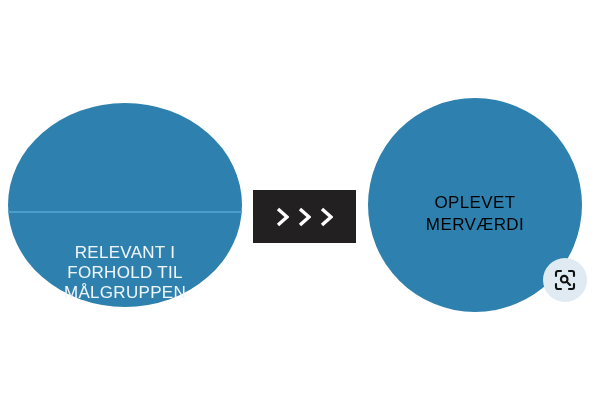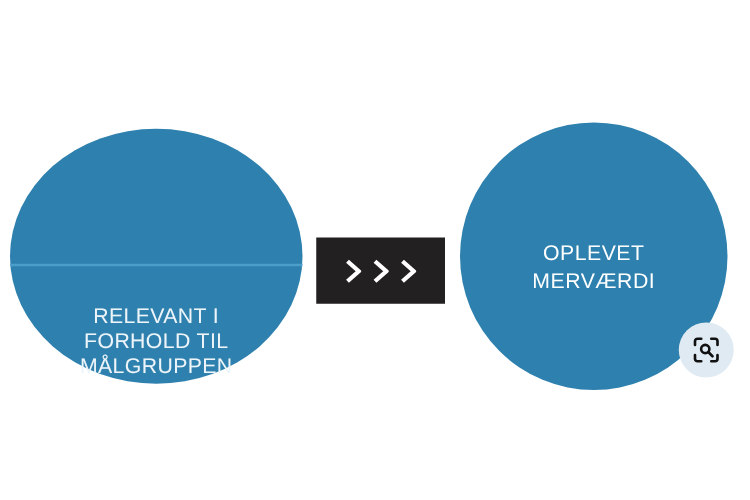--- a/index.html
+++ b/index.html
@@ -92,21 +92,21 @@
 
   
   #right-circle .center {
     position: absolute;
     inset: 0;
     display: flex;
     align-items: center;
     justify-content: center;
   }
   #right-label {
-    color: #ffffff;
+    color: #000000;
     text-align: center;
     font-size: 17px;
     line-height: 1.3;
     letter-spacing: 0.4px;
     white-space: pre-line;
     margin-top: 18px;
   }
 
   
   #arrow-box {

